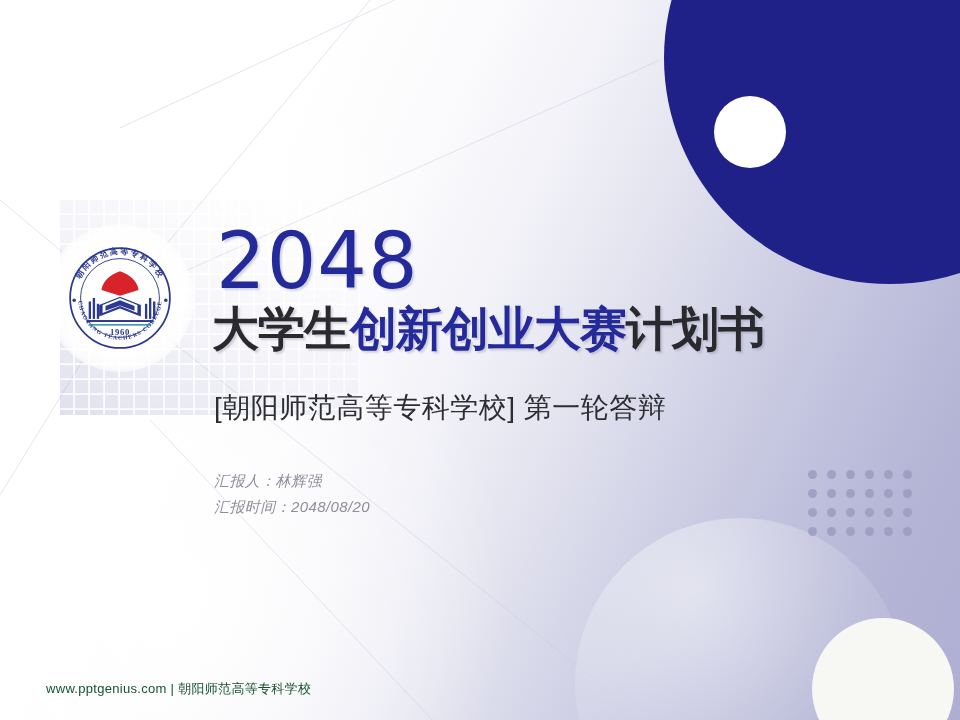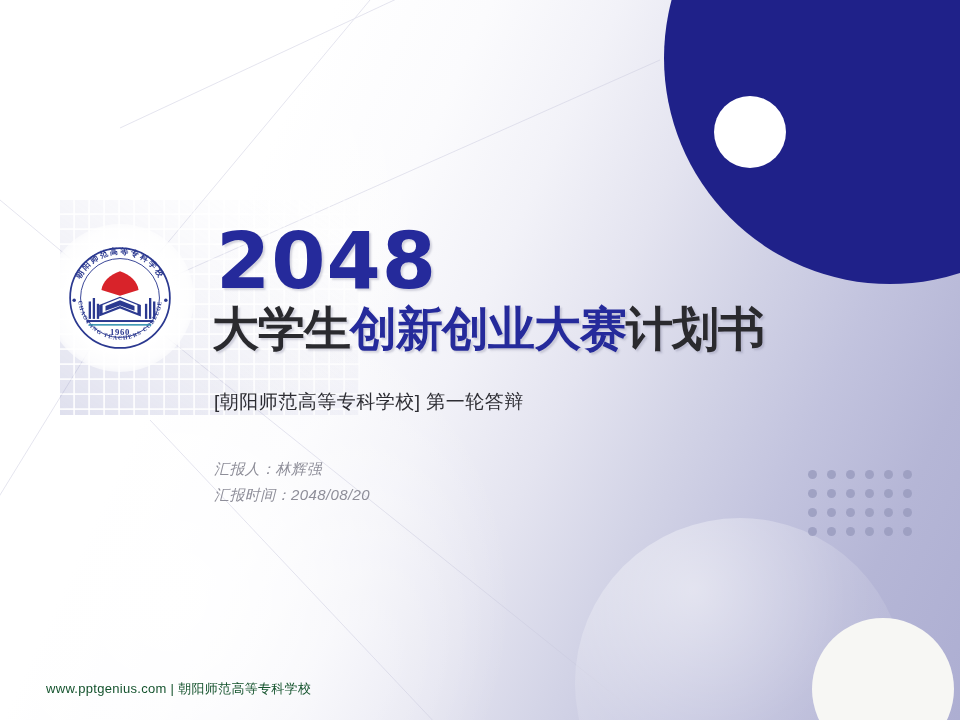--- a/index.html
+++ b/index.html
@@ -128,42 +128,42 @@
 
   
   .text-block {
     position: absolute;
     left: 212px; top: 222px;
     width: 700px;
   }
   .year {
     font-family: "DejaVu Sans", "Liberation Sans", sans-serif;
     font-size: 78px;
-    font-weight: 700;
+    font-weight: 400;
     color: #252a9b;
     letter-spacing: 1px;
     line-height: 1.0;
     margin: 0 0 4px 4px;
     text-shadow: 2px 2px 2px rgba(120,120,150,0.30);
   }
   .headline {
     font-size: 47px;
     font-weight: 700;
     line-height: 1.05;
     margin: 0;
     letter-spacing: -1px;
     white-space: nowrap;
     text-shadow: 2px 2px 2px rgba(120,120,150,0.30);
   }
   .headline .dark { color: #2a2a2e; }
   .headline .blue { color: #252a9b; }
 
   .subtitle {
     margin: 36px 0 0 2px;
-    font-size: 19px;
+    font-size: 28px;
     color: #2d2d33;
     letter-spacing: 0.5px;
   }
 
   .meta {
     margin-top: 41px;
     margin-left: 2px;
     font-style: italic;
   }
   .meta-line {

